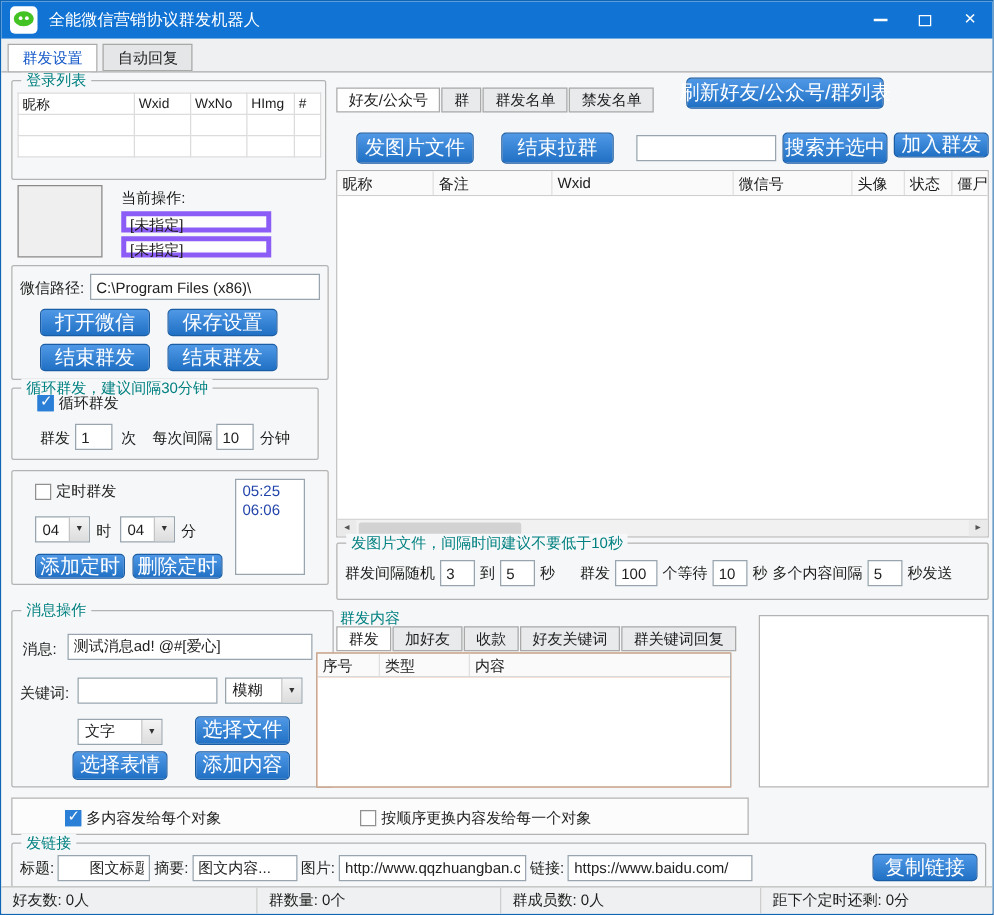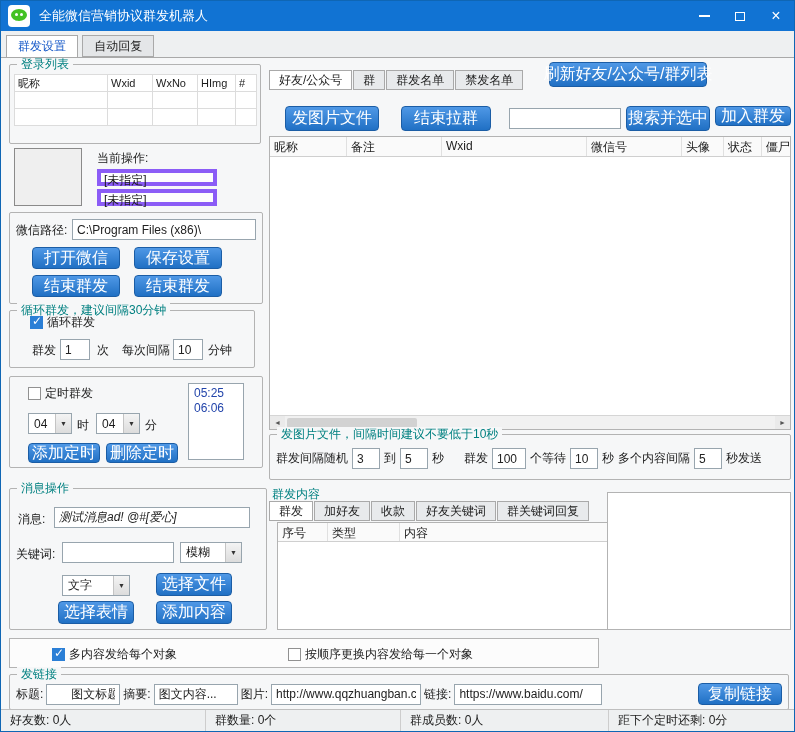--- a/index.html
+++ b/index.html
@@ -167,21 +167,21 @@
         <div>05:25</div>
         <div>06:06</div>
       </div>
       <div class="btn abs" style="left:18px;top:66px;width:72px;height:20px;position:absolute">添加定时</div>
       <div class="btn abs" style="left:96px;top:66px;width:72px;height:20px;position:absolute">删除定时</div>
     </div>
 
     <div class="gb" style="left:8px;top:430px;width:258px;height:142px">
       <span class="gb-title">消息操作</span>
       <span class="abs lbl" style="left:8px;top:22px">消息:</span>
-      <input class="inp abs" style="left: 44px; top: 18px; width: 196px; position: absolute; font-style: italic;" value="测试消息ad! @#[爱心]">
+      <input class="inp abs" style="left: 44px; top: 18px; width: 196px; position: absolute;" value="测试消息ad! @#[爱心]">
       <span class="abs lbl" style="left:6px;top:57px">关键词:</span>
       <input class="inp abs" style="left: 52px; top: 53px; width: 112px; position: absolute;" value="">
       <div class="sel abs" style="left:170px;top:53px;width:62px;position:absolute">
         <span>模糊</span>
         <span class="sel-arrow">▼</span>
       </div>
       <div class="sel abs" style="left:52px;top:86px;width:68px;position:absolute">
         <span>文字</span>
         <span class="sel-arrow">▼</span>
       </div>
@@ -243,21 +243,21 @@
     </div>
 
     <span class="abs lbl" style="left:271px;top:428px;color:#008080">群发内容</span>
     <div class="abs" style="left:268px;top:443px;display:flex">
       <span class="small-tab active">群发</span>
       <span class="small-tab">加好友</span>
       <span class="small-tab">收款</span>
       <span class="small-tab">好友关键词</span>
       <span class="small-tab">群关键词回复</span>
     </div>
-    <div class="abs" style="left:276px;top:464px;width:332px;height:108px;border:1px solid #b3b3b3;background:#f97316">
+    <div class="abs" style="left:252px;top:464px;width:332px;height:108px;border:1px solid #b3b3b3;background:#f97316">
       <div class="fth-row" style="height:19px">
         <span class="fth" style="width:50px">序号</span>
         <span class="fth" style="width:72px">类型</span>
         <span class="fth" style="flex:1;border-right:none">内容</span>
       </div>
       <div style="position:absolute;left:0;right:0;top:19px;bottom:0;background:#fff"></div>
     </div>
     <textarea class="ta" style="left: 606px; top: 434px; width: 184px; height: 138px;" value=""></textarea>
 
     <div class="abs" style="left:8px;top:580px;width:590px;height:30px;border:1px solid #b3b3b3;background:#fcfcfc">

